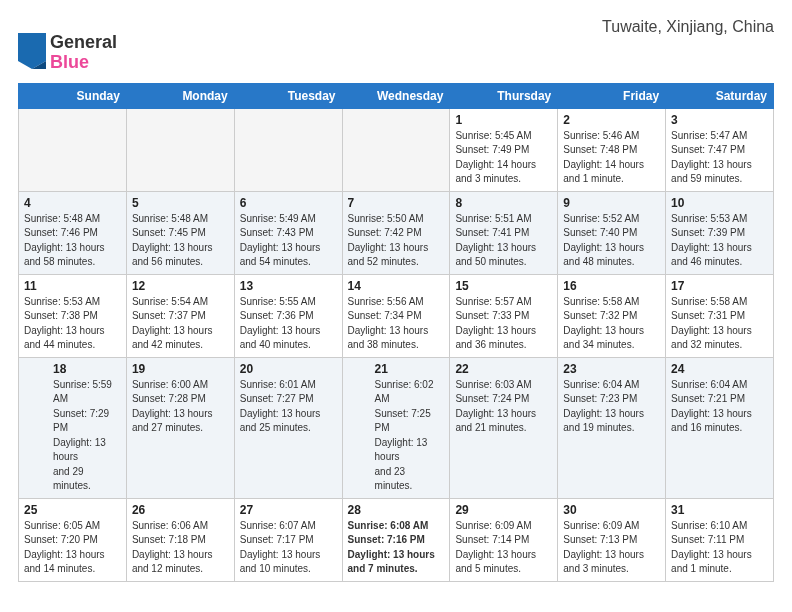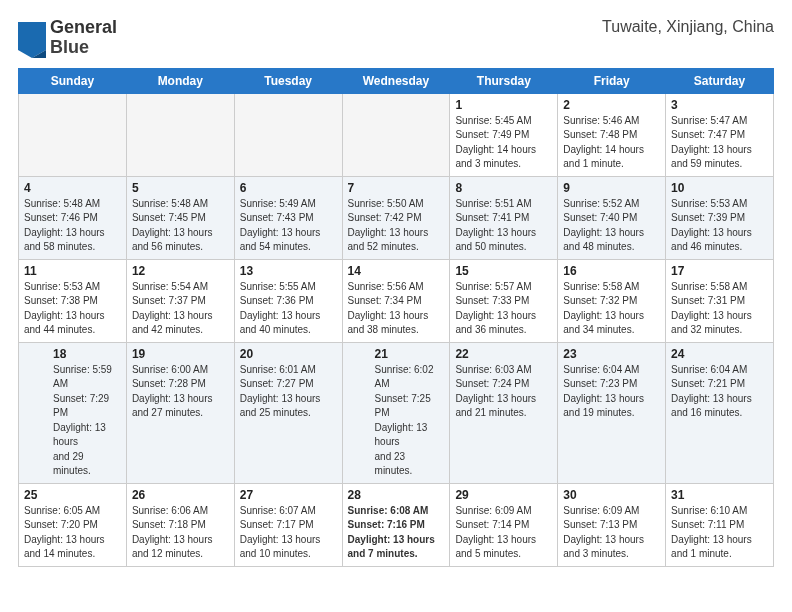--- a/index.html
+++ b/index.html
@@ -15,31 +15,32 @@
       padding: 18px 18px 10px 18px;
     }
     .header {
       display: flex;
       justify-content: space-between;
       align-items: flex-start;
       margin-bottom: 10px;
     }
     .logo {
       display: flex;
-      align-items: flex-end;
+      align-items: flex-start;
+      margin-top: 15px;
     }
     .logo-text {
       display: flex;
       flex-direction: column;
       font-size: 18px;
       font-weight: bold;
       line-height: 1.1;
     }
     .logo-general { color: #333; }
-    .logo-blue { color: #404040; }
+    .logo-blue { color: #ec4899; }
     .logo-icon {
       width: 28px;
       height: 36px;
       margin-right: 4px;
     }
     .title-block {
       text-align: right;
     }
     .main-title {
       font-size: 36px;
@@ -51,21 +52,21 @@
       color: #444;
     }
     .calendar {
       width: 100%;
       border-collapse: collapse;
       font-size: 10.5px;
     }
     .calendar th {
       background-color: #2878c8;
       color: #fff;
-      text-align: center;
+      text-align: right;
       padding: 5px 6px;
       font-size: 12px;
       border: 1px solid #2878c8;
     }
     .calendar td {
       border: 1px solid #ccc;
       vertical-align: top;
       padding: 4px 5px;
       width: 108px;
       min-height: 72px;

